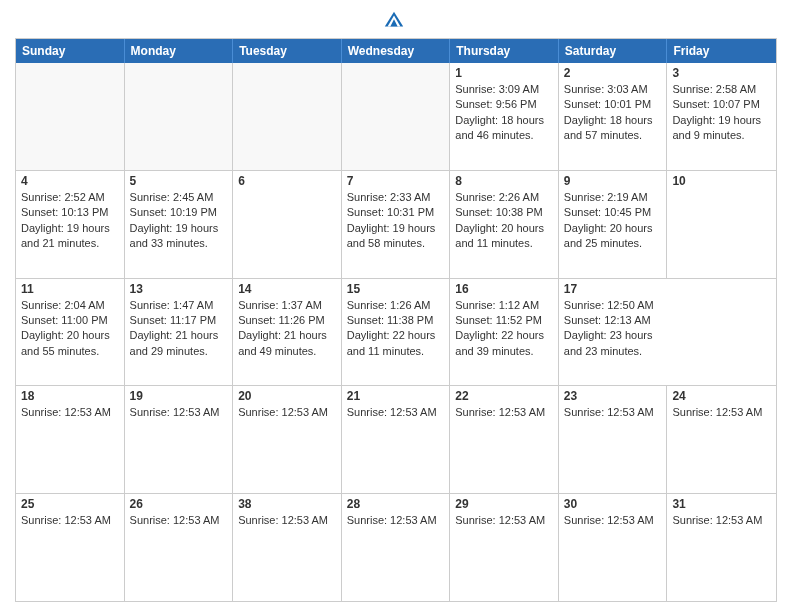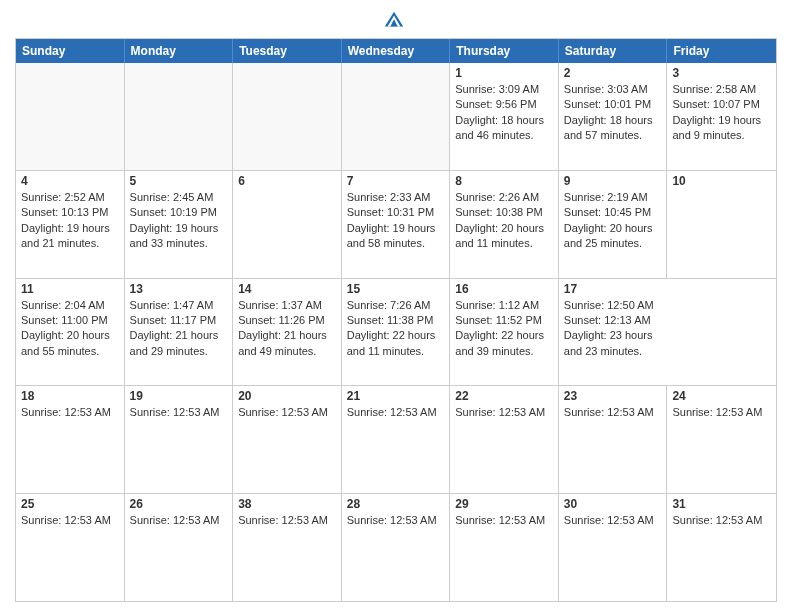--- a/index.html
+++ b/index.html
@@ -227,21 +227,21 @@
           </div>
           <div class="day-cell">
             <div class="day-number">14</div>
             <div class="day-info">Sunrise: 1:37 AM
 Sunset: 11:26 PM
 Daylight: 21 hours
 and 49 minutes.</div>
           </div>
           <div class="day-cell">
             <div class="day-number">15</div>
-            <div class="day-info">Sunrise: 7:26 AM
+            <div class="day-info">Sunrise: 1:26 AM
 Sunset: 11:38 PM
 Daylight: 22 hours
 and 11 minutes.</div>
           </div>
           <div class="day-cell">
             <div class="day-number">16</div>
             <div class="day-info">Sunrise: 1:12 AM
 Sunset: 11:52 PM
 Daylight: 22 hours
 and 39 minutes.</div>

